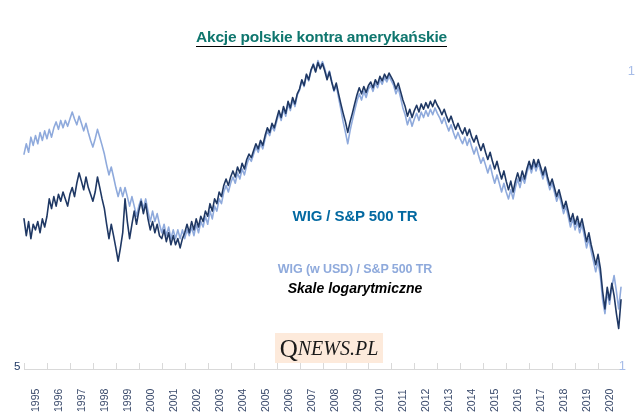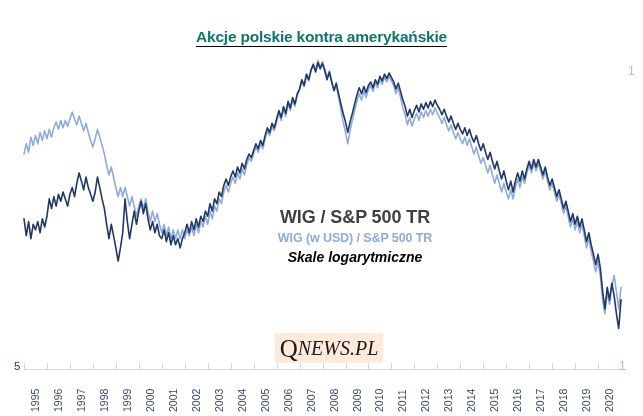--- a/index.html
+++ b/index.html
@@ -111,26 +111,27 @@
   
   .legend{
     position:absolute;
     left:240px;
     top:206px;
     width:230px;
     text-align:center;
     line-height:1.32;
   }
   .legend .l1{
-    font-size:18px;font-weight:bold;color:#404040;
+    font-size:15px;font-weight:bold;color:#0369a1;
     letter-spacing:-0.1px;
   }
   .legend .l2{
     font-size:12.5px;font-weight:bold;color:#8faadc;
     letter-spacing:-0.1px;
+    margin-top:35px;
   }
   .legend .l3{
     font-size:14px;font-weight:bold;font-style:italic;color:#000000;
     margin-top:2px;
   }
 
   
   .watermark{
     position:absolute;
     left:275px;

